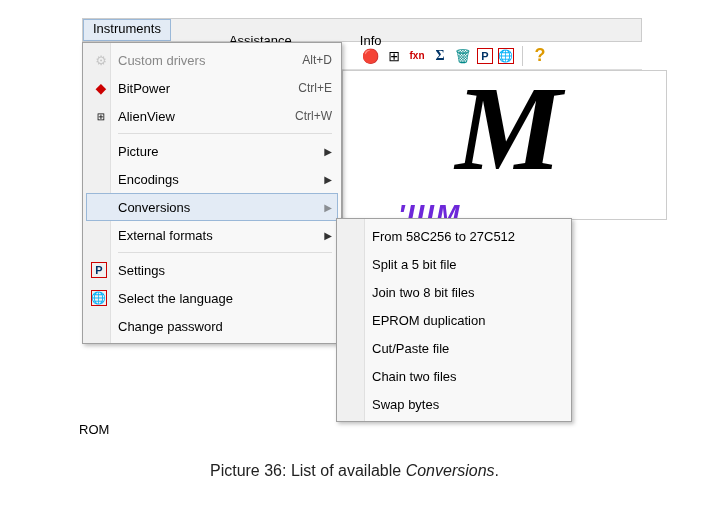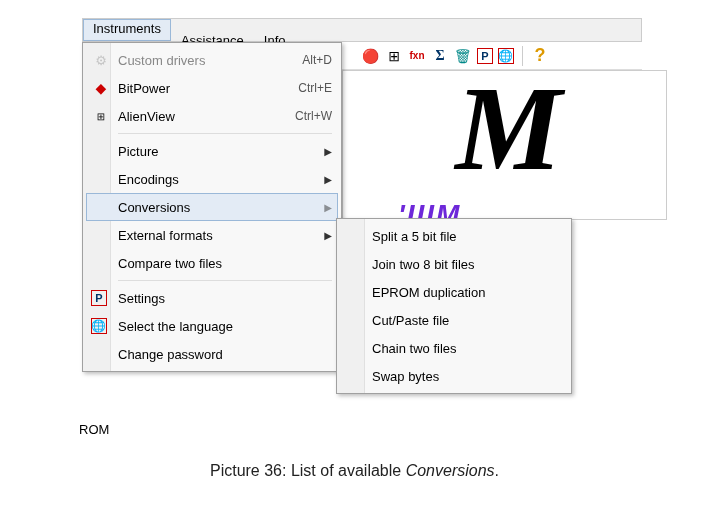--- a/index.html
+++ b/index.html
@@ -1,19 +1,19 @@
 <!DOCTYPE html>
 <html><head>
   <meta charset="utf-8">
   <style>
     * { box-sizing: border-box; margin: 0; padding: 0; font-family: 'Segoe UI', Tahoma, sans-serif; }
     body { background: #fff; width: 709px; height: 528px; position: relative; overflow: hidden; }
     .container { position: absolute; top: 18px; left: 82px; width: 560px; }
     
-    .menubar { display: flex; background: #f0f0f0; border: 1px solid #ccc; height: 24px; font-size: 13px; }
+    .menubar { display: flex; background: #f0f0f0; border: 1px solid #ccc; height: 24px; font-size: 13px; gap: 48px; }
     .menu-top { padding: 14px 10px; cursor: default; }
     .menu-top.open { background: #e3ebf5; border: 1px solid #9ab8d8; padding: 1px 9px; }
     
     .toolbar-row { background: #fff; border-bottom: 1px solid #ddd; height: 28px; display: flex; align-items: center; padding-left: 280px; gap: 5px; font-size: 14px; }
     .tb-icon { width: 18px; height: 18px; display: inline-flex; align-items: center; justify-content: center; font-size: 14px; }
     .sep { width: 1px; height: 20px; background: #ccc; margin: 0 3px; }
     
     .content-bg { position: absolute; top: 52px; left: 260px; width: 325px; height: 150px; background: #fff; border: 1px solid #ccc; display: flex; align-items: flex-start; justify-content: center; overflow: hidden; z-index: 1; }
     .logo-m { font-size: 120px; font-weight: 900; font-style: italic; color: #000; font-family: Georgia, serif; letter-spacing: -8px; line-height: 0.8; margin-top: 10px; }
     .logo-sub { position: absolute; top: 128px; left: 55px; font-size: 28px; font-weight: 900; font-style: italic; letter-spacing: 2px; color: #6d28d9; }
@@ -92,39 +92,39 @@
       <span class="arrow">▶</span>
     </div>
     <div class="menu-item highlight">
       <span>Conversions</span>
       <span class="arrow" style="opacity:0.5">▶</span>
     </div>
     <div class="menu-item">
       <span>External formats</span>
       <span class="arrow">▶</span>
     </div>
-    <div class="menu-item">
-      <span>Compare two files</span>
-    </div>
     <div class="menu-divider"></div>
     <div class="menu-item">
       <span class="menu-icon-slot" style="border:1px solid #c00;color:#036;font-weight:bold;font-size:11px;width:16px;height:16px">P</span>
       <span>Settings</span>
     </div>
     <div class="menu-item">
       <span class="menu-icon-slot" style="border:1px solid #c00;font-size:12px;width:16px;height:16px">🌐</span>
       <span>Select the language</span>
     </div>
     <div class="menu-item">
       <span>Change password</span>
     </div>
   </div>
 
   <div class="submenu">
     <div class="sub-strip"></div>
+    <div class="menu-item">
+        <span>From 58C256 to 27C512</span>
+      </div>
     <div class="menu-item">
         <span>Split a 5 bit file</span>
       </div>
     <div class="menu-item">
         <span>Join two 8 bit files</span>
       </div>
     <div class="menu-item">
         <span>EPROM duplication</span>
       </div>
     <div class="menu-item">

